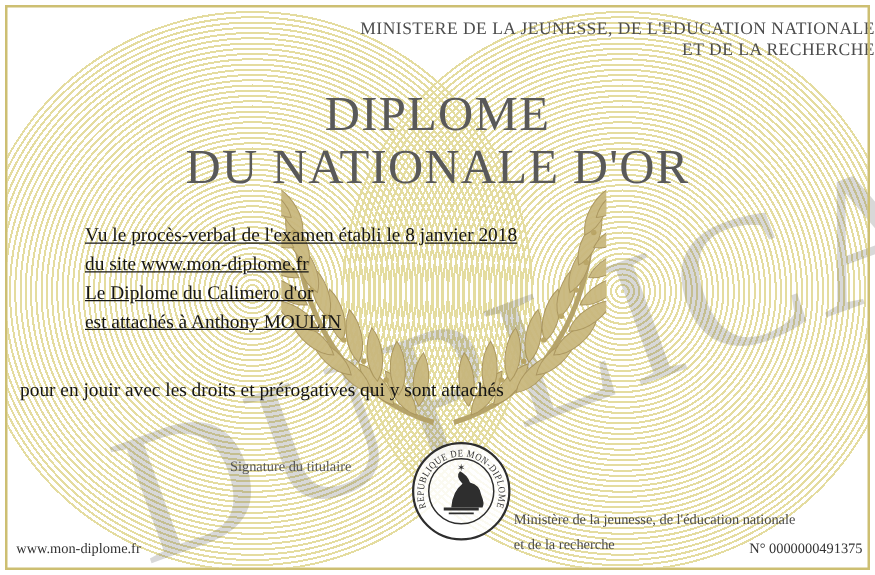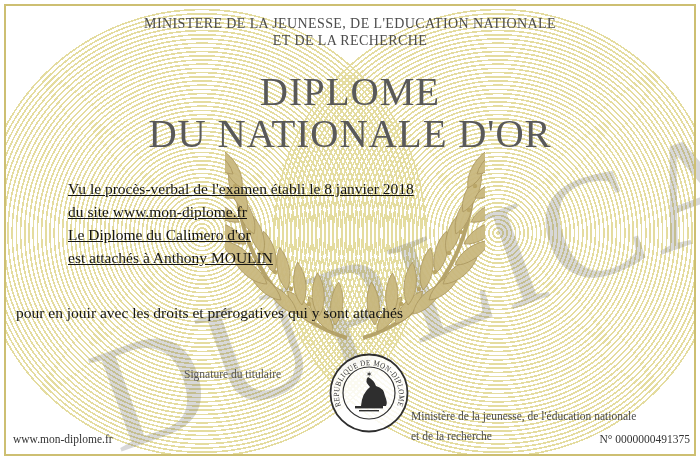--- a/index.html
+++ b/index.html
@@ -23,21 +23,21 @@
   .ring-right{left:267px;top:2px;}
   .watermark{
     position:absolute;left:100px;top:330px;z-index:1;
     font-size:150px;line-height:1;letter-spacing:6px;color:rgba(100,100,100,0.25);
     transform:rotate(-20deg);transform-origin:0 50%;white-space:nowrap;
     font-family:"Liberation Serif",serif;
   }
   .wreath{position:absolute;left:225px;top:126px;z-index:2;opacity:0.95;}
   .txt{position:absolute;z-index:3;}
   .ministry-header{
-    left:0;right:0;top:15px;text-align:center;
+    left:0;right:0;top:15px;text-align:right;
     font-size:14px;line-height:17px;color:#4c4c4c;letter-spacing:0.4px;
   }
   .diploma-title{
     left:0;right:0;top:71px;text-align:center;
     font-size:39px;line-height:42px;color:#595959;letter-spacing:1px;
   }
   .body-block{
     left:68px;top:177px;font-size:15.5px;line-height:23px;color:#141414;text-decoration:underline;
   }
   .closing-line{

